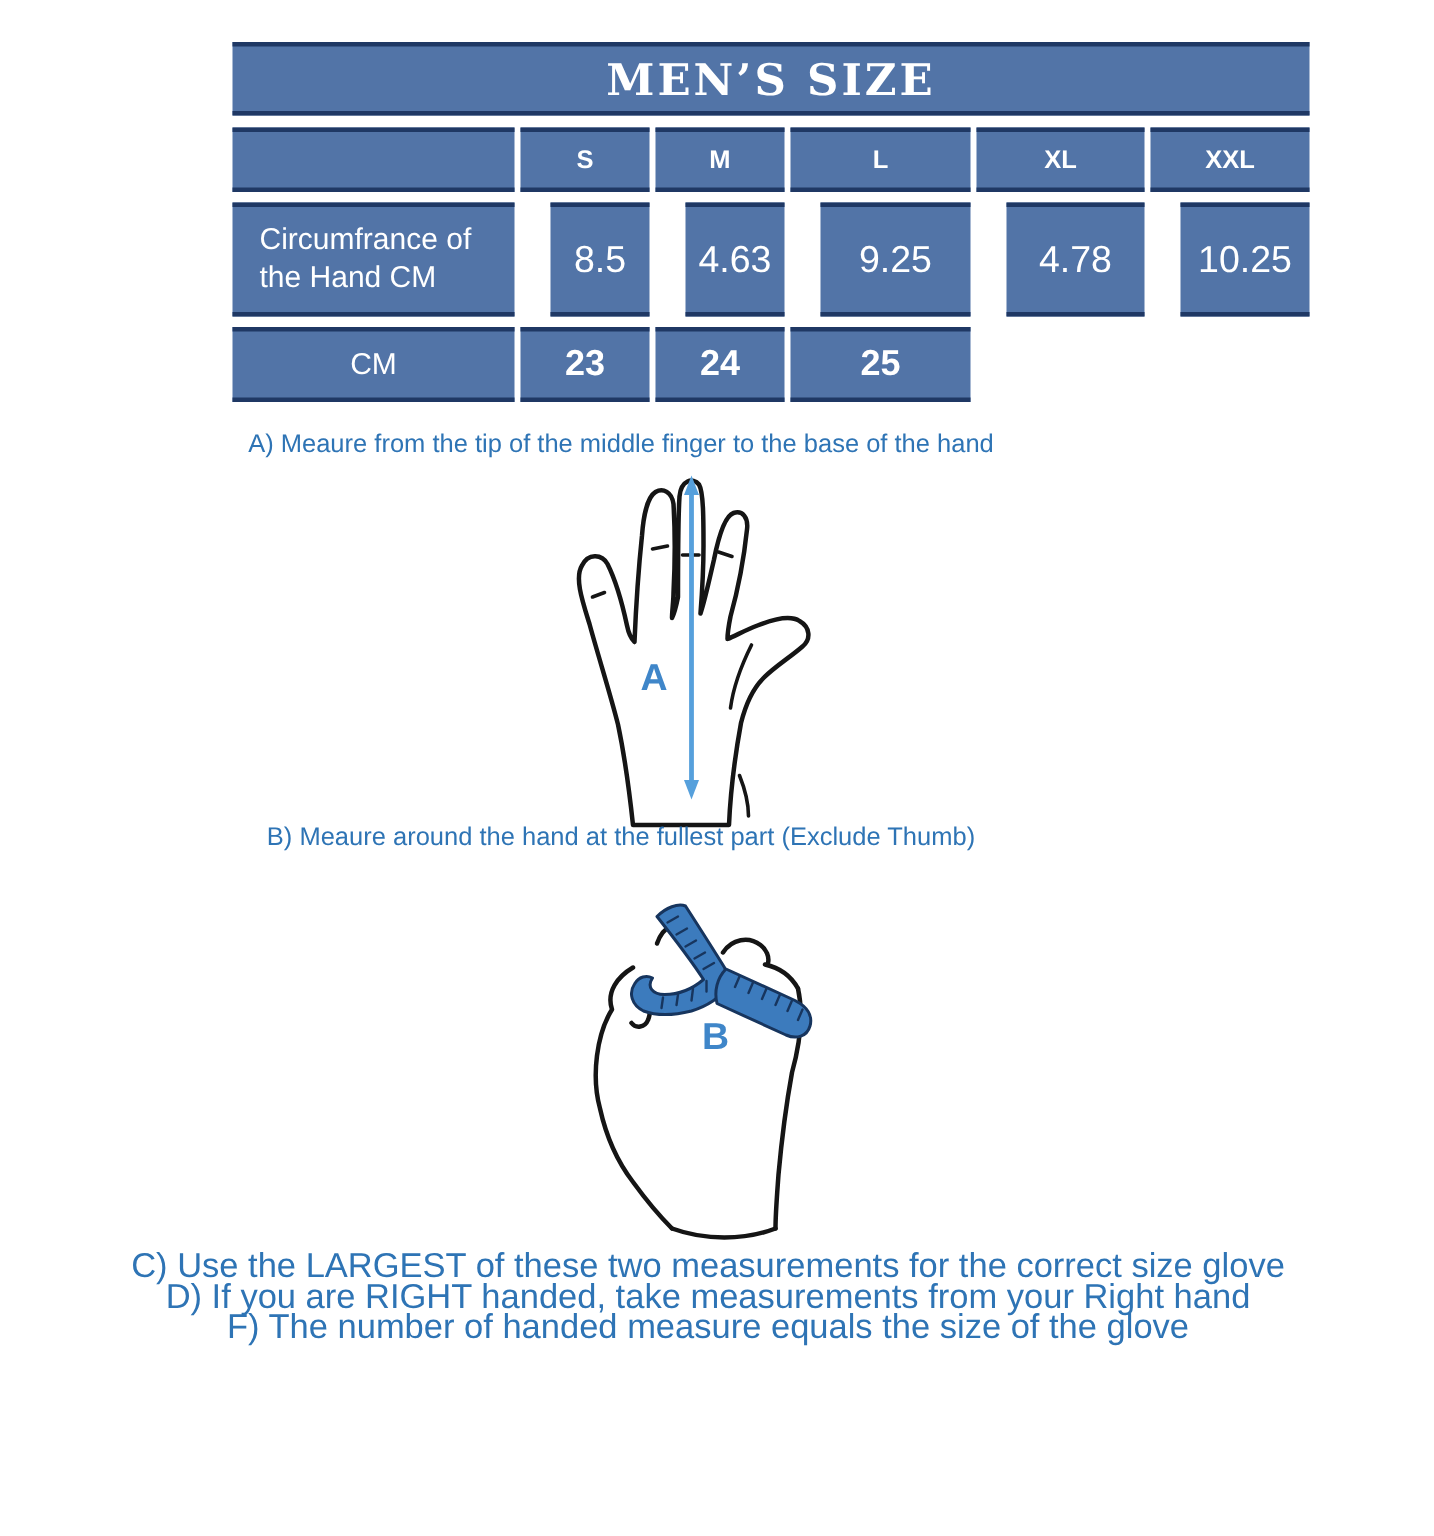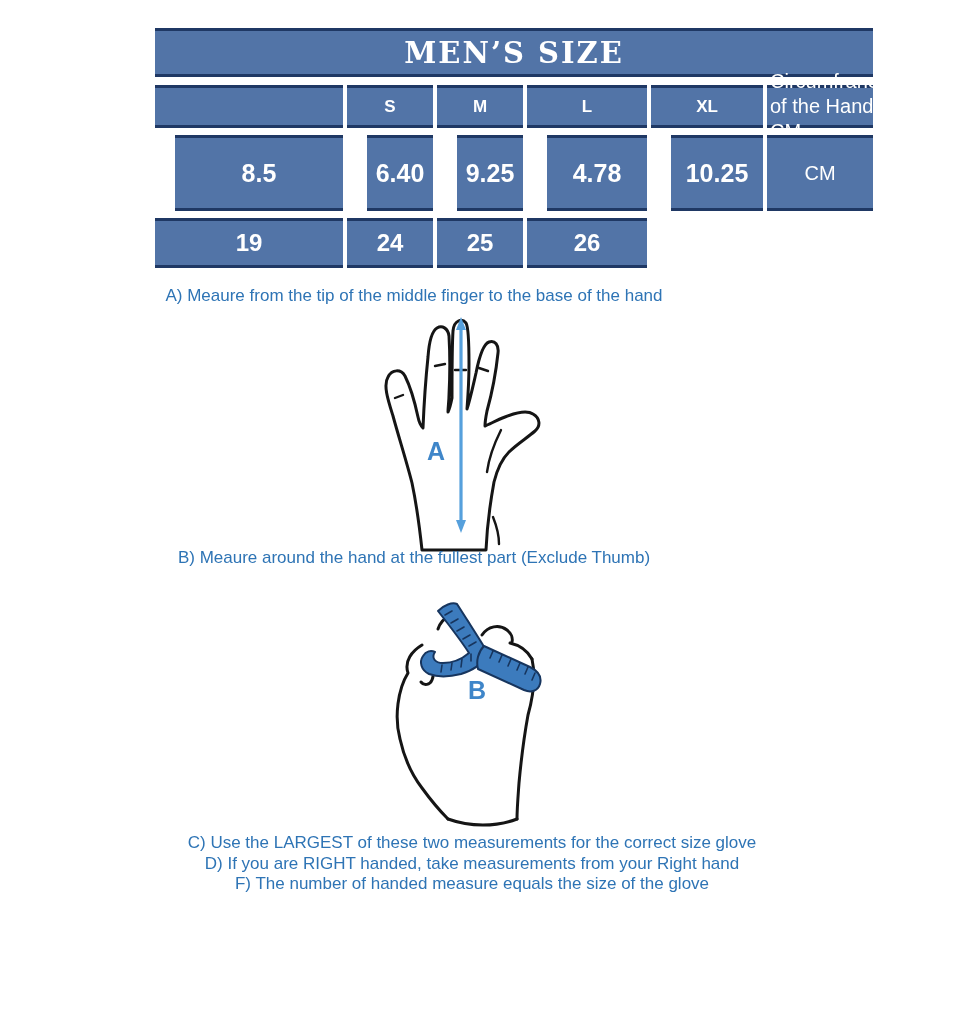--- a/index.html
+++ b/index.html
@@ -46,39 +46,39 @@
     box-sizing:border-box;
     background:var(--cell-blue);
     border-top:3px solid var(--cell-border);
     border-bottom:3px solid var(--cell-border);
     color:var(--cell-text);
     display:flex;align-items:center;justify-content:center;
   }
   .c-size{font-weight:bold;font-size:17px;}
   .c-label{
     justify-content:flex-start;text-align:left;
-    padding-left:3px;font-size:20px;line-height:1.25;
+    padding-left:18px;font-size:20px;line-height:1.25;
   }
   .c-cm{font-size:20px;}
-  .c-val{font-weight:bold;font-size:25px;margin-left:20px;}
+  .c-val{font-weight:normal;font-size:25px;margin-left:20px;}
   .c-val2{font-weight:bold;font-size:24px;}
 
   
   .note{
     position:absolute;left:0;width:828px;
     text-align:center;
     color:var(--text-blue);
     font-size:17px;
   }
   .note-a{top:286px;}
   .note-b{top:548px;}
   .notes-bottom{
     position:absolute;left:0;top:833px;width:944px;
     text-align:center;color:var(--text-blue);
-    font-size:17px;line-height:20.5px;
+    font-size:23px;line-height:20.5px;
   }
 
   
   .hand-svg{position:absolute;left:375px;top:312px;}
   .fist-svg{position:absolute;left:392px;top:585px;}
   .outline{fill:#ffffff;stroke:#151515;stroke-width:3;stroke-linejoin:round;stroke-linecap:round;}
   .sketch{fill:none;stroke:#151515;stroke-width:3;stroke-linejoin:round;stroke-linecap:round;}
   .crease{fill:none;stroke:#151515;stroke-width:2.4;stroke-linecap:round;}
   .arrow-line{stroke:var(--arrow-blue);stroke-width:3.2;}
   .arrow-head{fill:var(--arrow-blue);}
@@ -97,33 +97,33 @@
 
   <div class="table-wrap">
     <div class="title-cell">MEN’S SIZE</div>
     <div class="grid">
 
       <div class="cell"></div>
       <div class="cell c-size">S</div>
       <div class="cell c-size">M</div>
       <div class="cell c-size">L</div>
       <div class="cell c-size">XL</div>
+      <div class="cell c-size">XXL</div>
 
       <div class="cell c-label">Circumfrance of the Hand CM</div>
       <div class="cell c-val">8.5</div>
-      <div class="cell c-val">6.40</div>
+      <div class="cell c-val">4.63</div>
       <div class="cell c-val">9.25</div>
       <div class="cell c-val">4.78</div>
       <div class="cell c-val">10.25</div>
 
       <div class="cell c-cm">CM</div>
-      <div class="cell c-val2">19</div>
+      <div class="cell c-val2">23</div>
       <div class="cell c-val2">24</div>
       <div class="cell c-val2">25</div>
-      <div class="cell c-val2">26</div>
     </div>
   </div>
 
   <div class="note note-a">A) Meaure from the tip of the middle finger to the base of the hand</div>
 
   <svg class="hand-svg" width="175" height="242" viewBox="0 0 175 242" xmlns="http://www.w3.org/2000/svg">
 
     <path class="outline" d="
       M 47 238
       C 44 210 41 190 37 171

